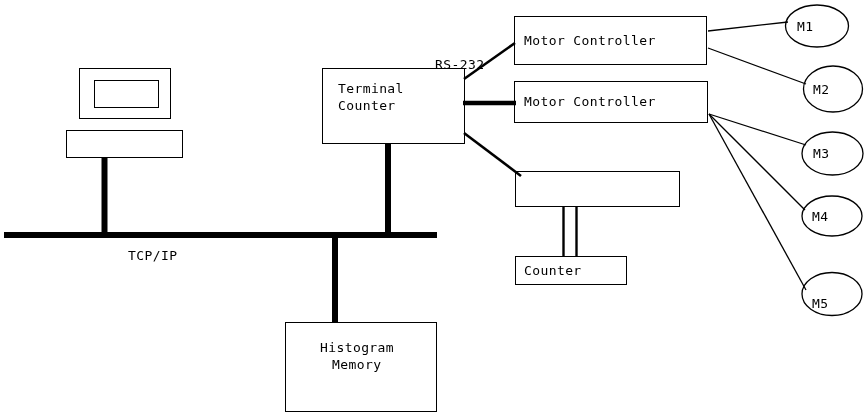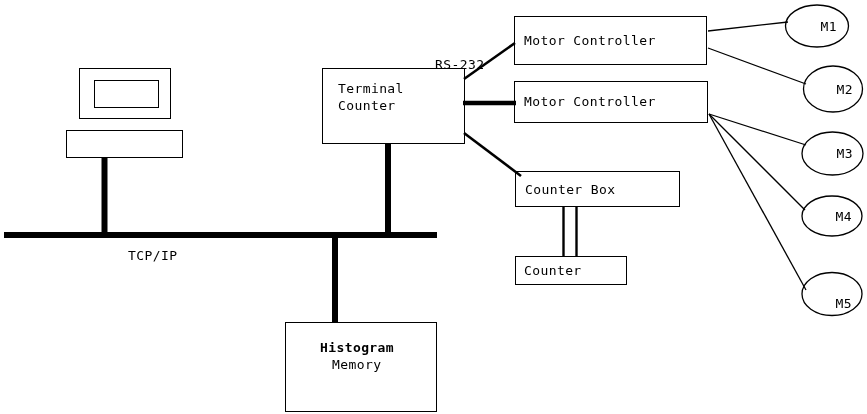--- a/index.html
+++ b/index.html
@@ -48,21 +48,21 @@
     color: #000000;
     white-space: pre;
     letter-spacing: 0.4px;
   }
   .ellipse-label {
     position: absolute;
     font-family: "DejaVu Sans Mono", "Liberation Mono", monospace;
     font-size: 13px;
     color: #000000;
     white-space: pre;
-    text-align: right;
+    text-align: left;
     letter-spacing: 0.4px;
   }
 </style>
 </head>
 <body>
 
 <div id="diagram-root">
 
   <svg id="diagram-svg" viewBox="0 0 867 414" xmlns="http://www.w3.org/2000/svg">
 
@@ -109,29 +109,28 @@
 
   <div class="free-label" style="left:435px; top:33px;margin-top:24px;">RS-232</div>
 
   <div class="node-box" style="left:514px; top:16px; width:193px; height:49px;"></div>
   <div class="node-label" style="left:524px; top:32px;">Motor Controller</div>
 
   <div class="node-box" style="left:514px; top:81px; width:194px; height:42px;"></div>
   <div class="node-label" style="left:524px; top:93px;">Motor Controller</div>
 
   <div class="node-box" style="left:515px; top:171px; width:165px; height:36px;"></div>
-  <div class="node-label" style="left:525px; top:181px;">Counter Box</div>
 
   <div class="node-box" style="left:515px; top:256px; width:112px; height:29px;"></div>
   <div class="node-label" style="left:524px; top:262px;text-align:center;">Counter</div>
 
   <div class="free-label" style="left:128px; top:248px;">TCP/IP</div>
 
   <div class="node-box" style="left:285px; top:322px; width:152px; height:90px;"></div>
-  <div class="node-label" style="left:320px; top:339px;font-weight:bold;">Histogram</div>
+  <div class="node-label" style="left:320px; top:339px;">Histogram</div>
   <div class="node-label" style="left:332px; top:356px;">Memory</div>
 
   <div class="ellipse-label" style="left:797px; top:19px; width:40px;">M1</div>
   <div class="ellipse-label" style="left:813px; top:82px; width:40px;">M2</div>
   <div class="ellipse-label" style="left:813px; top:146px; width:40px;">M3</div>
   <div class="ellipse-label" style="left:812px; top:209px; width:40px;">M4</div>
   <div class="ellipse-label" style="left:812px; top:287px; width:40px;margin-top:9px;">M5</div>
 
 </div>
 

